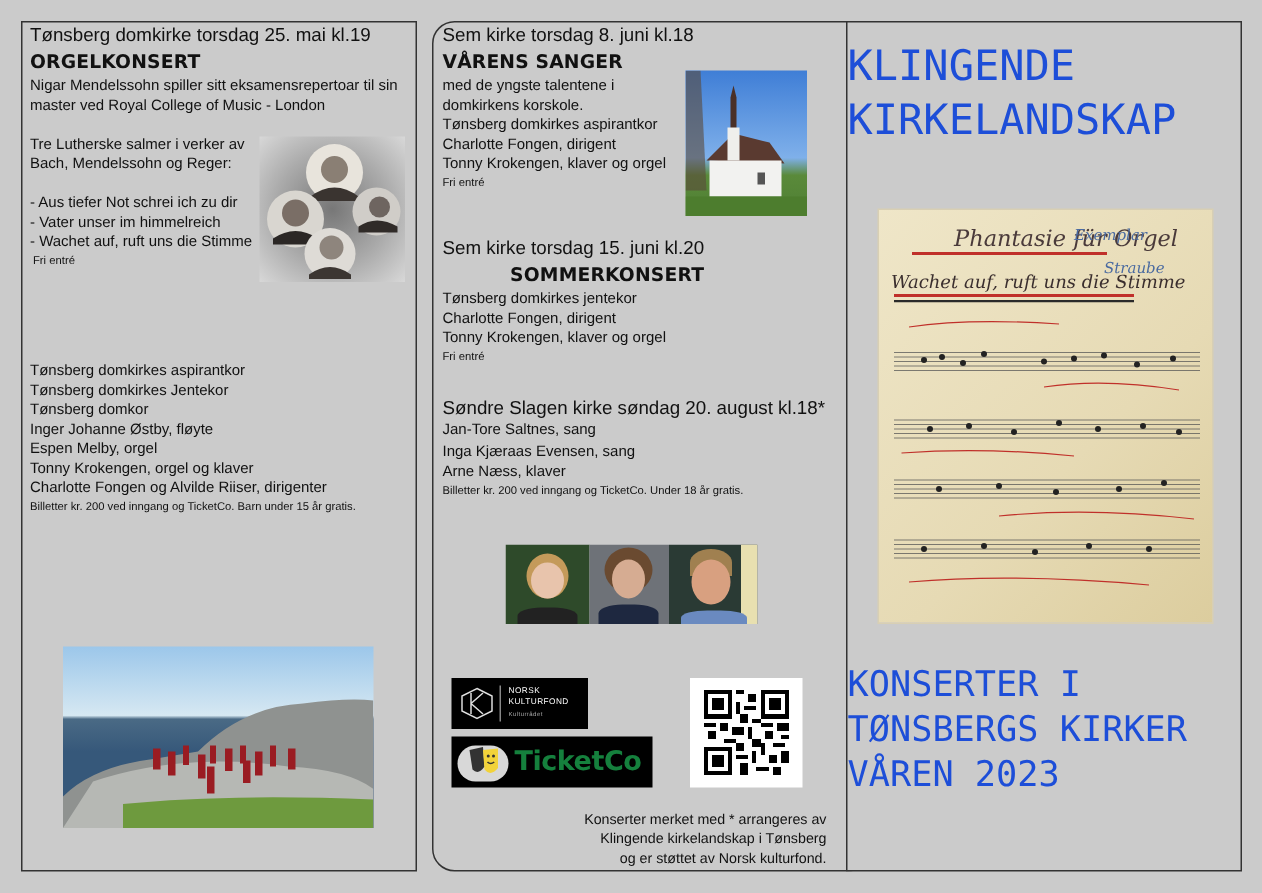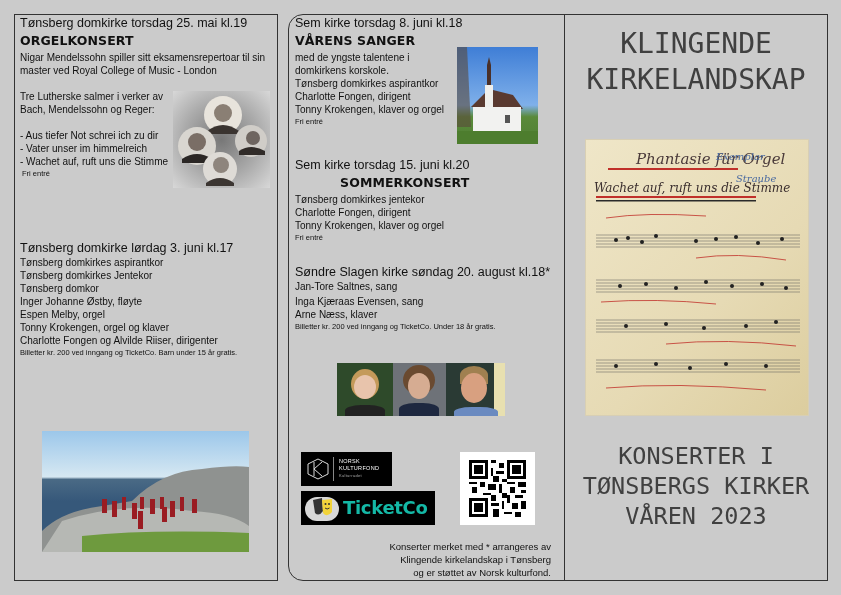--- a/index.html
+++ b/index.html
@@ -8,21 +8,21 @@
   .panel { position: absolute; top: 14px; height: 567px; border: 1.5px solid #333; background: #cbcbcb; }
   #p-left { left: 14px; width: 264px; }
   #p-mid { left: 288px; width: 292px; border-radius: 15px; }
   #p-right { left: 564px; width: 264px; }
   .venue { font-size: 12.5px; line-height: 15px; white-space: nowrap; }
   .ctitle { font-family: "DejaVu Sans", sans-serif; font-weight: bold; font-size: 12.5px; line-height: 16px; letter-spacing: 0.1px; }
   .line { font-size: 10px; line-height: 13px; white-space: nowrap; }
   .small { font-size: 7.5px; line-height: 11px; white-space: nowrap; }
   .abs { position: absolute; }
   .ph { position: absolute; overflow: hidden; }
-  .mono { font-family: "DejaVu Sans Mono", monospace; color: #404040; text-align: center; position: absolute; left: 0; width: 100%; }
+  .mono { font-family: "DejaVu Sans Mono", monospace; color: #1d4ed8; text-align: left; position: absolute; left: 0; width: 100%; }
 </style>
 </head>
 <body>
 
 <div class="panel" id="p-left">
 
   <div class="abs" style="left:5px; top:1px;">
     <div class="venue">Tønsberg domkirke torsdag 25. mai kl.19</div>
     <div class="ctitle" style="margin-top:2px;">ORGELKONSERT</div>
     <div class="line" style="margin-top:2px;">Nigar Mendelssohn spiller sitt eksamensrepertoar til sin</div>
@@ -47,21 +47,20 @@
       <circle cx="78" cy="50" r="16" fill="#d0cdc8"></circle>
         <circle cx="80" cy="47" r="7" fill="#6e6560"></circle>
         <path d="M66 60 Q78 52 92 60 L92 64 L66 64Z" fill="#302b28"></path>
       <circle cx="47" cy="78" r="17" fill="#dedbd6"></circle>
         <circle cx="48" cy="74" r="8" fill="#8e857d"></circle>
         <path d="M33 92 Q47 82 61 92 L61 95 L33 95Z" fill="#3c3632"></path>
     </svg>
   </div>
 
   <div class="abs" style="left:5px; top:226px;">
-    <div class="venue">Tønsberg domkirke lørdag 3. juni kl.17</div>
     <div class="line">Tønsberg domkirkes aspirantkor</div>
     <div class="line">Tønsberg domkirkes Jentekor</div>
     <div class="line">Tønsberg domkor</div>
     <div class="line">Inger Johanne Østby, fløyte</div>
     <div class="line">Espen Melby, orgel</div>
     <div class="line">Tonny Krokengen, orgel og klaver</div>
     <div class="line">Charlotte Fongen og Alvilde Riiser, dirigenter</div>
     <div class="small">Billetter kr. 200 ved inngang og TicketCo. Barn under 15 år gratis.</div>
   </div>
   <div class="ph" style="left:27px; top:416px; width:207px; height:121px; background: linear-gradient(#9cc7ea 0%, #d6e8f2 38%, #4a6a85 40%, #36587a 58%);">
@@ -160,21 +159,21 @@
   </div>
   <div class="ph" style="left:12px; top:476px; width:134px; height:34px; background:#000;">
     <div class="abs" style="left:4px; top:6px; width:34px; height:24px; background:#d8d8d8; border-radius:12px;"></div>
     <svg class="abs" style="left:10px; top:6px;" width="24" height="22" viewBox="0 0 24 22">
       <path d="M2 3 L11 1 L12 14 Q8 20 4 16Z" fill="#333"></path>
       <path d="M11 3 L21 2 L21 15 Q16 21 12 16Z" fill="#f2d33a"></path>
       <circle cx="14.5" cy="7" r="1" fill="#333"></circle>
         <circle cx="18" cy="7" r="1" fill="#333"></circle>
       <path d="M14 11 Q16 13 18.5 11" stroke="#333" stroke-width="1" fill="none"></path>
     </svg>
-    <div class="abs" style="left:42px; top:6px; font-family:'DejaVu Sans', sans-serif; font-weight:bold; font-size:18px; line-height:22px; color:#14b8a6; letter-spacing:-0.3px;">TicketCo</div>
+    <div class="abs" style="left:42px; top:6px; font-family:'DejaVu Sans', sans-serif; font-weight:bold; font-size:18px; line-height:22px; color:#15803d; letter-spacing:-0.3px;">TicketCo</div>
   </div>
   <div class="ph" style="left:171px; top:437px; width:75px; height:73px; background:#fff;">
     <svg class="abs" style="left:8px; top:8px;" width="59" height="57" viewBox="0 0 21 21" shape-rendering="crispEdges">
       <g fill="#000">
         <rect x="0" y="0" width="7" height="7"></rect>
           <rect x="1" y="1" width="5" height="5" fill="#fff"></rect>
           <rect x="2" y="2" width="3" height="3"></rect>
         <rect x="14" y="0" width="7" height="7"></rect>
           <rect x="15" y="1" width="5" height="5" fill="#fff"></rect>
           <rect x="16" y="2" width="3" height="3"></rect>

